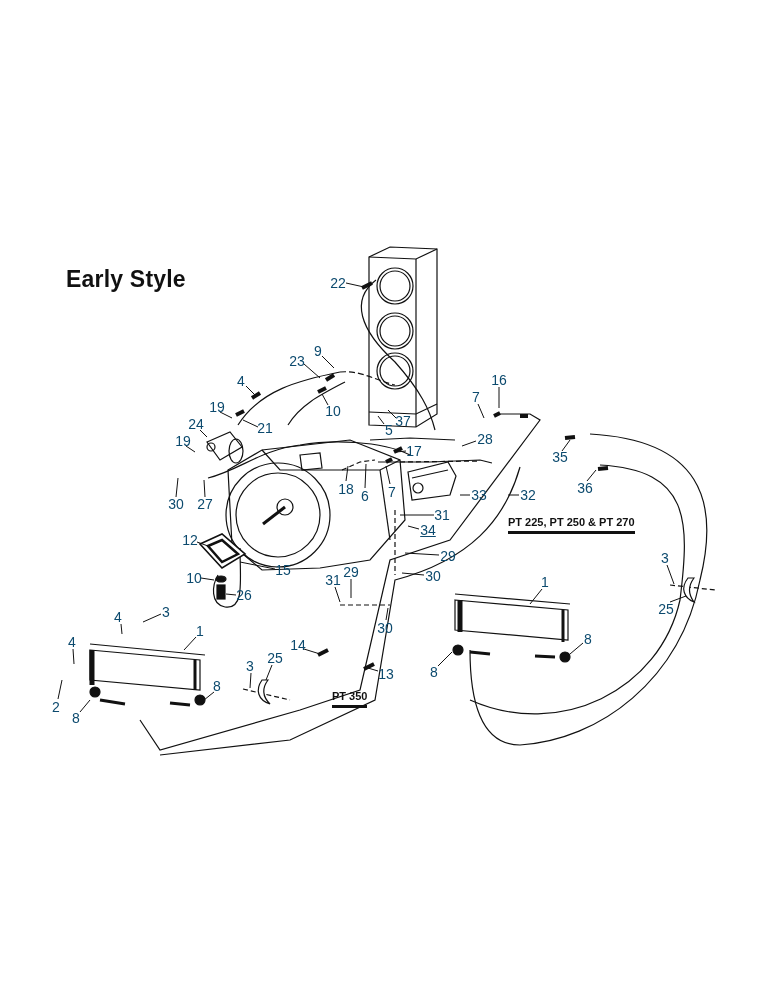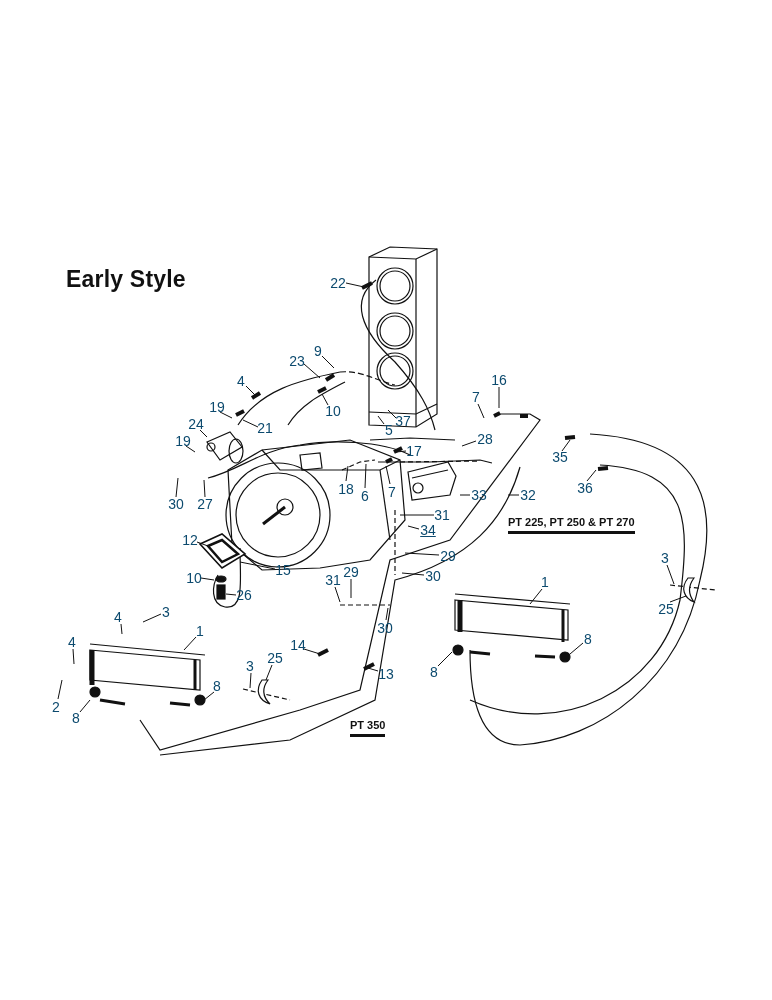--- a/index.html
+++ b/index.html
@@ -174,21 +174,21 @@
       <line x1="542" y1="589" x2="530" y2="604"></line>
       <line x1="667" y1="565" x2="674" y2="584"></line>
       <line x1="670" y1="602" x2="686" y2="596"></line>
       <line x1="583" y1="643" x2="570" y2="654"></line>
       <line x1="438" y1="666" x2="452" y2="652"></line>
     </g>
   </svg>
 
   <div class="title early">Early Style</div>
   <div class="title pt-big" style="left:508px;top:516px;">PT 225, PT 250 &amp; PT 270</div>
-  <div class="title pt-big" style="left:350px;top:690px;margin-top:29px;">PT 350</div>
+  <div class="title pt-big" style="left:332px;top:690px;">PT 350</div>
 
   <div id="callouts">
       <div class="callout" style="left: 338px; top: 283px;">22</div>
       <div class="callout" style="left: 318px; top: 351px;">9</div>
       <div class="callout" style="left: 297px; top: 361px;">23</div>
       <div class="callout" style="left: 241px; top: 381px;">4</div>
       <div class="callout" style="left: 333px; top: 411px;">10</div>
       <div class="callout" style="left: 217px; top: 407px;">19</div>
       <div class="callout" style="left: 265px; top: 428px;">21</div>
       <div class="callout" style="left: 196px; top: 424px;">24</div>

